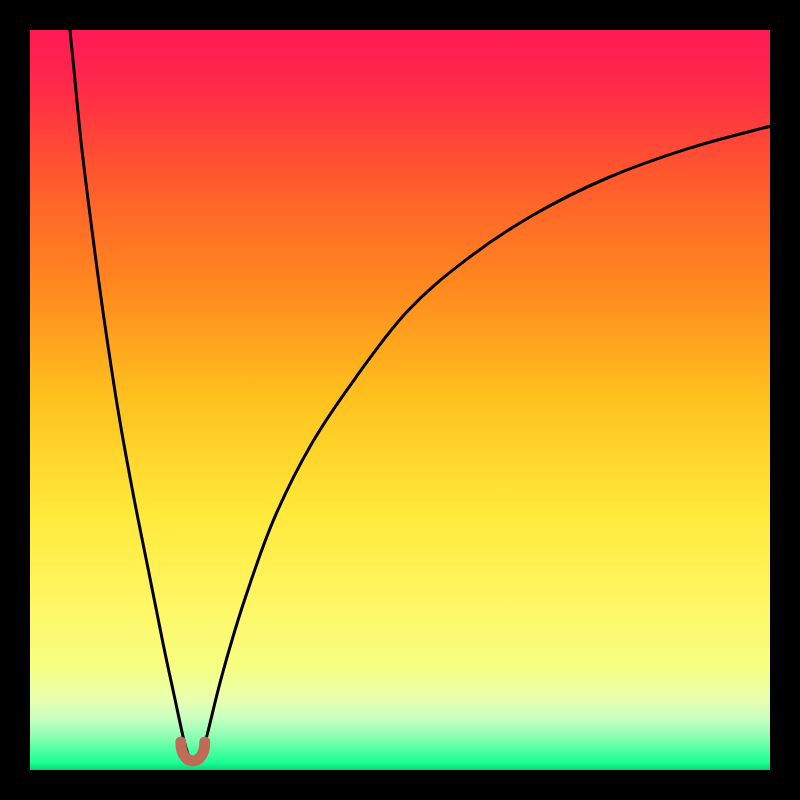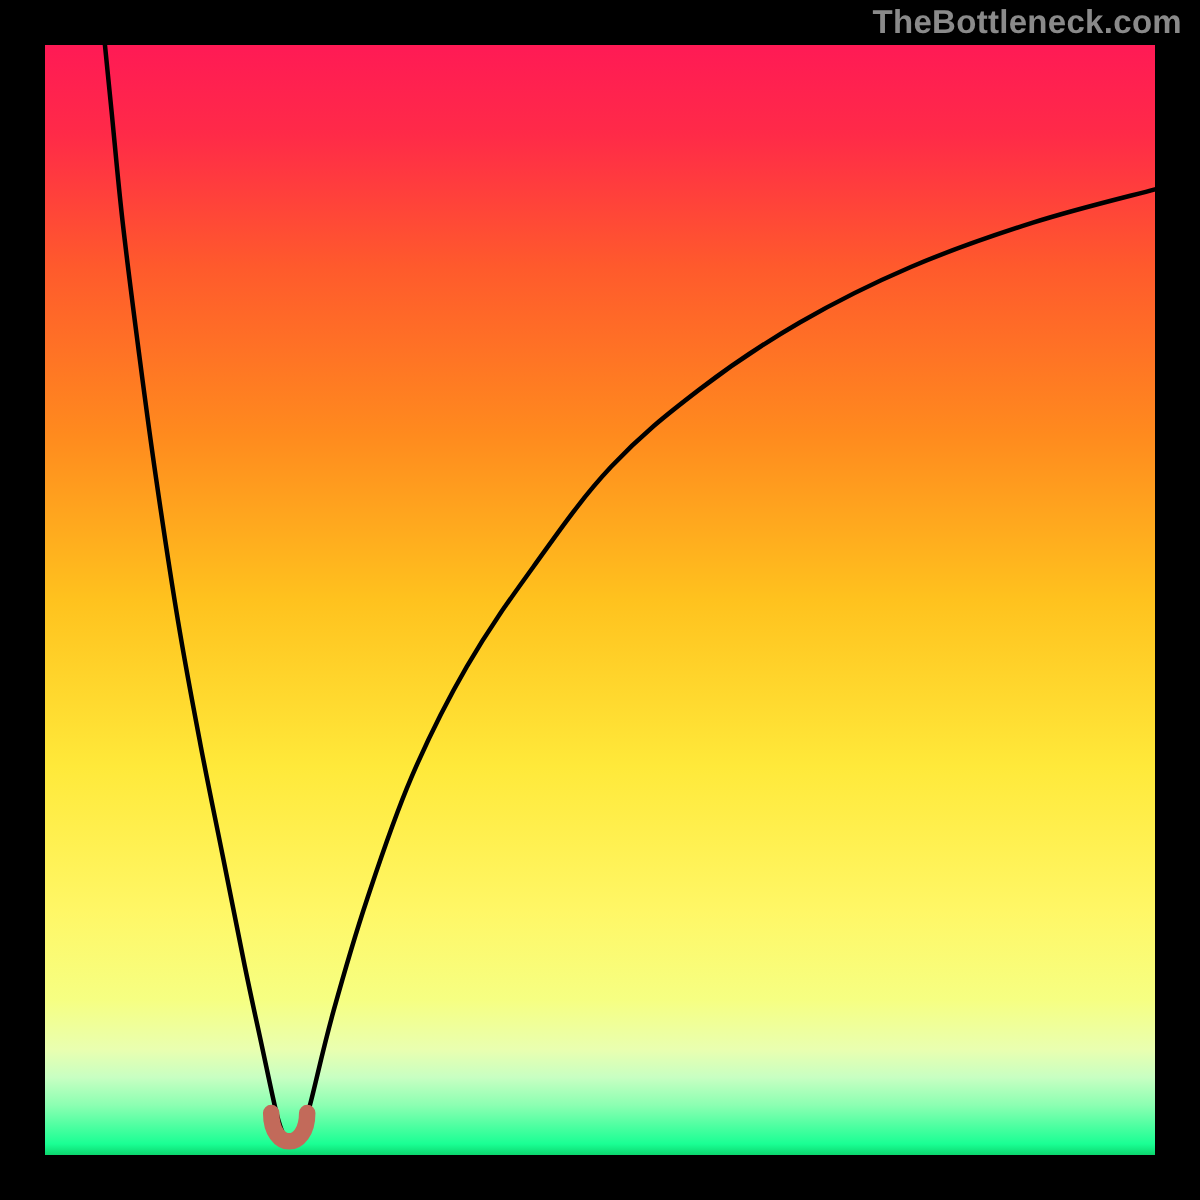--- a/index.html
+++ b/index.html
@@ -59,14 +59,13 @@
     <g id="plot-group">
         <rect x="30" y="30" width="740" height="740" fill="url(#bg-grad)"></rect>
         <path d="M 69.96 30.00 C 70.76 37.99, 72.27 53.09, 74.40 74.40 C 76.53 95.71, 78.47 119.10, 81.80 148.40 C 85.13 177.70, 88.90 206.56, 92.90 237.20 C 96.90 267.84, 99.34 286.63, 104.00 318.60 C 108.66 350.57, 113.47 382.83, 118.80 414.80 C 124.13 446.77, 128.27 468.23, 133.60 496.20 C 138.93 524.17, 143.07 543.56, 148.40 570.20 C 153.73 596.84, 158.54 621.56, 163.20 644.20 C 167.86 666.84, 170.57 678.68, 174.30 696.00 C 178.03 713.32, 181.39 729.74, 183.92 740.40 C 186.45 751.06, 187.56 752.54, 188.36 755.20" fill="none" stroke="#000" stroke-width="3" stroke-linecap="round"></path>
         <path d="M 201.68 755.20 C 202.75 751.20, 203.87 747.65, 207.60 733.00 C 211.33 718.35, 215.74 697.78, 222.40 673.80 C 229.06 649.82, 235.28 627.77, 244.60 599.80 C 253.92 571.83, 262.21 546.37, 274.20 518.40 C 286.19 490.43, 296.55 469.71, 311.20 444.40 C 325.85 419.09, 338.28 401.78, 355.60 377.80 C 372.92 353.82, 387.42 332.51, 407.40 311.20 C 427.38 289.89, 443.96 276.72, 466.60 259.40 C 489.24 242.08, 507.89 229.65, 533.20 215.00 C 558.51 200.35, 579.23 189.99, 607.20 178.00 C 635.17 166.01, 659.30 157.72, 688.60 148.40 C 717.90 139.08, 755.35 130.20, 770.00 126.20" fill="none" stroke="#000" stroke-width="3" stroke-linecap="round"></path>
         <path d="M 180.8 742.0
              C 180.8 767.2,
                204.8 767.2,
                204.8 742.0" fill="none" stroke="#c26a5a" stroke-width="11" stroke-linecap="round"></path>
       </g>
   </svg>
-  <div class="watermark">TheBottleneck.com</div>
 </div>
 
 </body></html>

